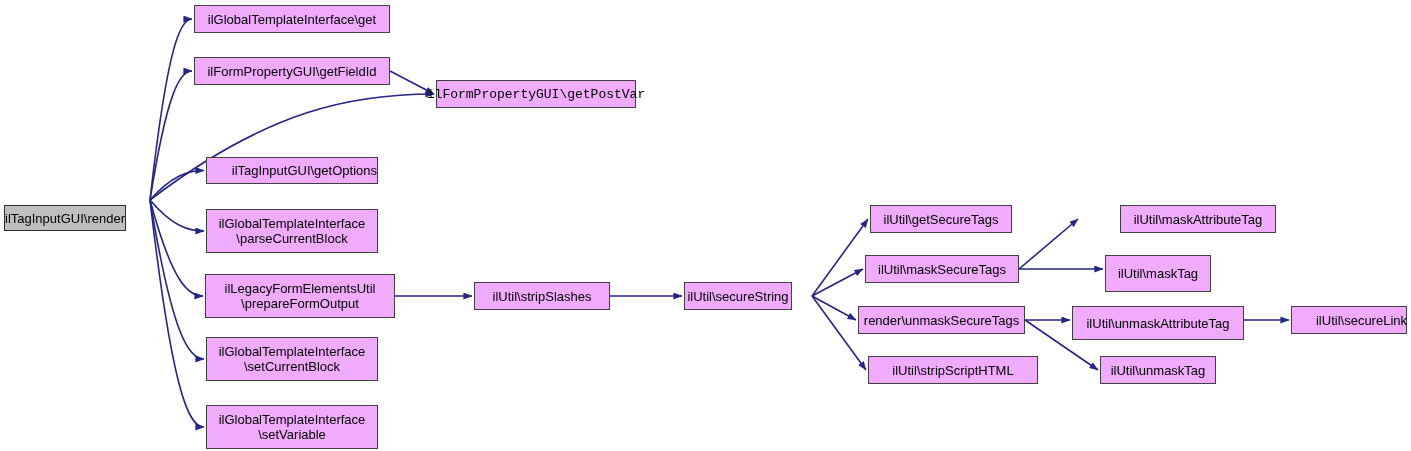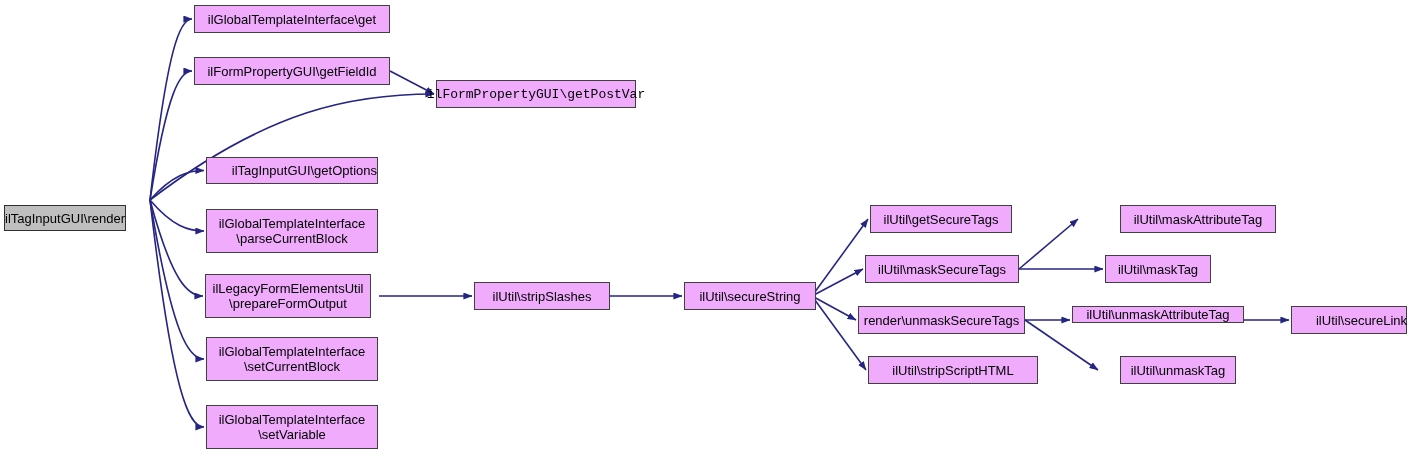--- a/index.html
+++ b/index.html
@@ -82,28 +82,28 @@
         <path d="M 1244 320 L 1289 320" fill="none" stroke="#252584" stroke-width="1.6" marker-end="url(#arrowhead)"></path>
       </g>
   </svg>
   <div id="node-layer">
       <div class="node root" style="left: 4px; top: 205px; width: 122px; height: 26px;"><span class="line">ilTagInputGUI\render</span></div>
       <div class="node" style="left: 194px; top: 5px; width: 196px; height: 28px;"><span class="line">ilGlobalTemplateInterface\get</span></div>
       <div class="node" style="left: 194px; top: 57px; width: 196px; height: 28px; text-align: right;"><span class="line">ilFormPropertyGUI\getFieldId</span></div>
       <div class="node" style="left: 436px; top: 80px; width: 200px; height: 28px; font-family: Liberation Mono, monospace;"><span class="line">ilFormPropertyGUI\getPostVar</span></div>
       <div class="node" style="left: 206px; top: 157px; width: 172px; height: 27px; align-items: flex-end;"><span class="line">ilTagInputGUI\getOptions</span></div>
       <div class="node" style="left: 206px; top: 209px; width: 172px; height: 44px;"><span class="line">ilGlobalTemplateInterface</span><span class="line">\parseCurrentBlock</span></div>
-      <div class="node" style="left: 205px; top: 274px; width: 166px; height: 44px;"><span class="line">ilLegacyFormElementsUtil</span><span class="line">\prepareFormOutput</span></div>
+      <div class="node" style="left: 205px; top: 274px; width: 190px; height: 44px;"><span class="line">ilLegacyFormElementsUtil</span><span class="line">\prepareFormOutput</span></div>
       <div class="node" style="left: 206px; top: 337px; width: 172px; height: 44px;"><span class="line">ilGlobalTemplateInterface</span><span class="line">\setCurrentBlock</span></div>
       <div class="node" style="left: 206px; top: 405px; width: 172px; height: 44px;"><span class="line">ilGlobalTemplateInterface</span><span class="line">\setVariable</span></div>
       <div class="node" style="left: 474px; top: 282px; width: 136px; height: 28px;"><span class="line">ilUtil\stripSlashes</span></div>
-      <div class="node" style="left: 684px; top: 282px; width: 132px; height: 28px;"><span class="line">ilUtil\secureString</span></div>
+      <div class="node" style="left: 684px; top: 282px; width: 108px; height: 28px;"><span class="line">ilUtil\secureString</span></div>
       <div class="node" style="left: 870px; top: 205px; width: 142px; height: 28px;"><span class="line">ilUtil\getSecureTags</span></div>
       <div class="node" style="left: 865px; top: 255px; width: 154px; height: 28px;"><span class="line">ilUtil\maskSecureTags</span></div>
       <div class="node" style="left: 858px; top: 306px; width: 167px; height: 28px;"><span class="line">render\unmaskSecureTags</span></div>
       <div class="node" style="left: 868px; top: 356px; width: 170px; height: 28px;"><span class="line">ilUtil\stripScriptHTML</span></div>
       <div class="node" style="left: 1080px; top: 205px; width: 156px; height: 28px; margin-left: 40px;"><span class="line">ilUtil\maskAttributeTag</span></div>
-      <div class="node" style="left: 1105px; top: 255px; width: 106px; height: 28px;"><span class="line">ilUtil\maskTag</span></div>
-      <div class="node" style="left: 1072px; top: 306px; width: 172px; height: 17px;"><span class="line">ilUtil\unmaskAttributeTag</span></div>
-      <div class="node" style="left: 1100px; top: 356px; width: 116px; height: 28px; margin-left: 20px;"><span class="line">ilUtil\unmaskTag</span></div>
+      <div class="node" style="left: 1105px; top: 255px; width: 106px; height: 37px;"><span class="line">ilUtil\maskTag</span></div>
+      <div class="node" style="left: 1072px; top: 306px; width: 172px; height: 34px;"><span class="line">ilUtil\unmaskAttributeTag</span></div>
+      <div class="node" style="left: 1100px; top: 356px; width: 116px; height: 28px;"><span class="line">ilUtil\unmaskTag</span></div>
       <div class="node" style="left: 1291px; top: 306px; width: 116px; height: 28px; padding-left: 25px;"><span class="line">ilUtil\secureLink</span></div>
     </div>
 </div>
 
 </body></html>

